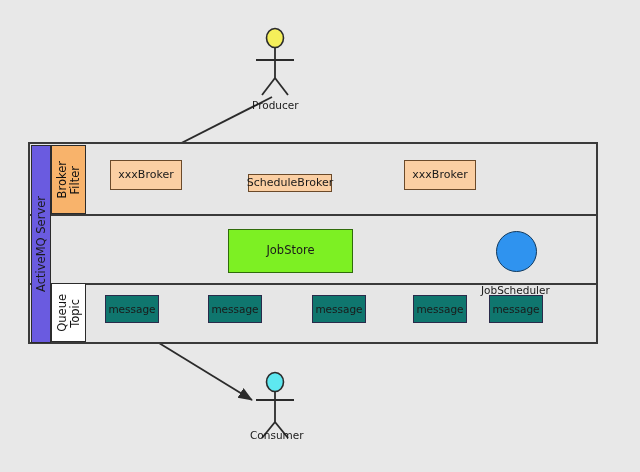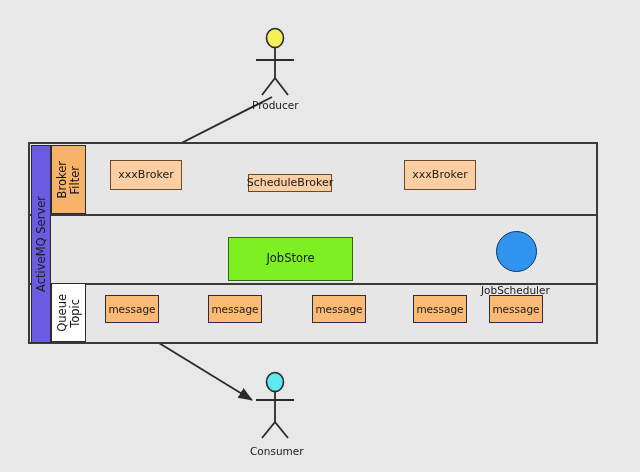--- a/index.html
+++ b/index.html
@@ -98,21 +98,21 @@
   }
   
   .jobstore-box {
     background: #7df023;
     border: 1.5px solid #2f6b0a;
     color: #1a1a1a;
     font-size: 11.5px;
   }
   
   .message-box {
-    background: #fdba74;
+    background: #0f766e;
     border: 1.5px solid #2a2a4a;
     color: #1a1a1a;
     font-size: 10.5px;
   }
   
   .circle-node {
     position: absolute;
     border-radius: 50%;
     background: #2f93ef;
     border: 1.5px solid #123a5e;
@@ -183,21 +183,21 @@
   <g>
     <path d="M504,238 A14,14 0 1 1 522,235" fill="none" stroke="#2b2b2b" stroke-width="1.6"></path>
     <path d="M524,231 L520,239 L515,233 z" fill="#2b2b2b"></path>
   </g>
 
   <line x1="128" y1="324" x2="252" y2="400" stroke="#2b2b2b" stroke-width="1.8" marker-end="url(#arrowBlack)"></line>
 </svg>
 
 <div class="actor-label" style="left:252px; top:92px; width:46px;">Producer</div>
 
-<div class="actor-label" style="left:250px; top:438px; width:50px;">Consumer</div>
+<div class="actor-label" style="left:250px; top:422px; width:50px;">Consumer</div>
 
 <div class="container-box">
 
   <div class="row-divider divider-1"></div>
   <div class="row-divider divider-2"></div>
 
   <div class="vband band-server">
     <span>ActiveMQ Server</span>
   </div>
 
@@ -211,21 +211,21 @@
 Topic</span>
   </div>
 </div>
 
 <div class="node broker-box" style="left:110px; top:160px; width:72px; height:30px;">xxxBroker</div>
 
 <div class="node broker-box" style="left:248px; top:174px; width:84px; height:18px;">ScheduleBroker</div>
 
 <div class="node broker-box" style="left:404px; top:160px; width:72px; height:30px;">xxxBroker</div>
 
-<div class="node jobstore-box" style="left:228px; top:229px; width:125px; height:44px;margin-top:8px;">JobStore</div>
+<div class="node jobstore-box" style="left:228px; top:229px; width:125px; height:44px;">JobStore</div>
 
 <div class="circle-node" style="left:496px; top:231px; width:41px; height:41px;"></div>
 <div class="node-caption" style="left:481px; top:284px;">JobScheduler</div>
 
 <div class="node message-box" style="left:105px; top:295px; width:54px; height:28px;">message</div>
 
 <div class="node message-box" style="left:208px; top:295px; width:54px; height:28px;">message</div>
 
 <div class="node message-box" style="left:312px; top:295px; width:54px; height:28px;">message</div>
 

